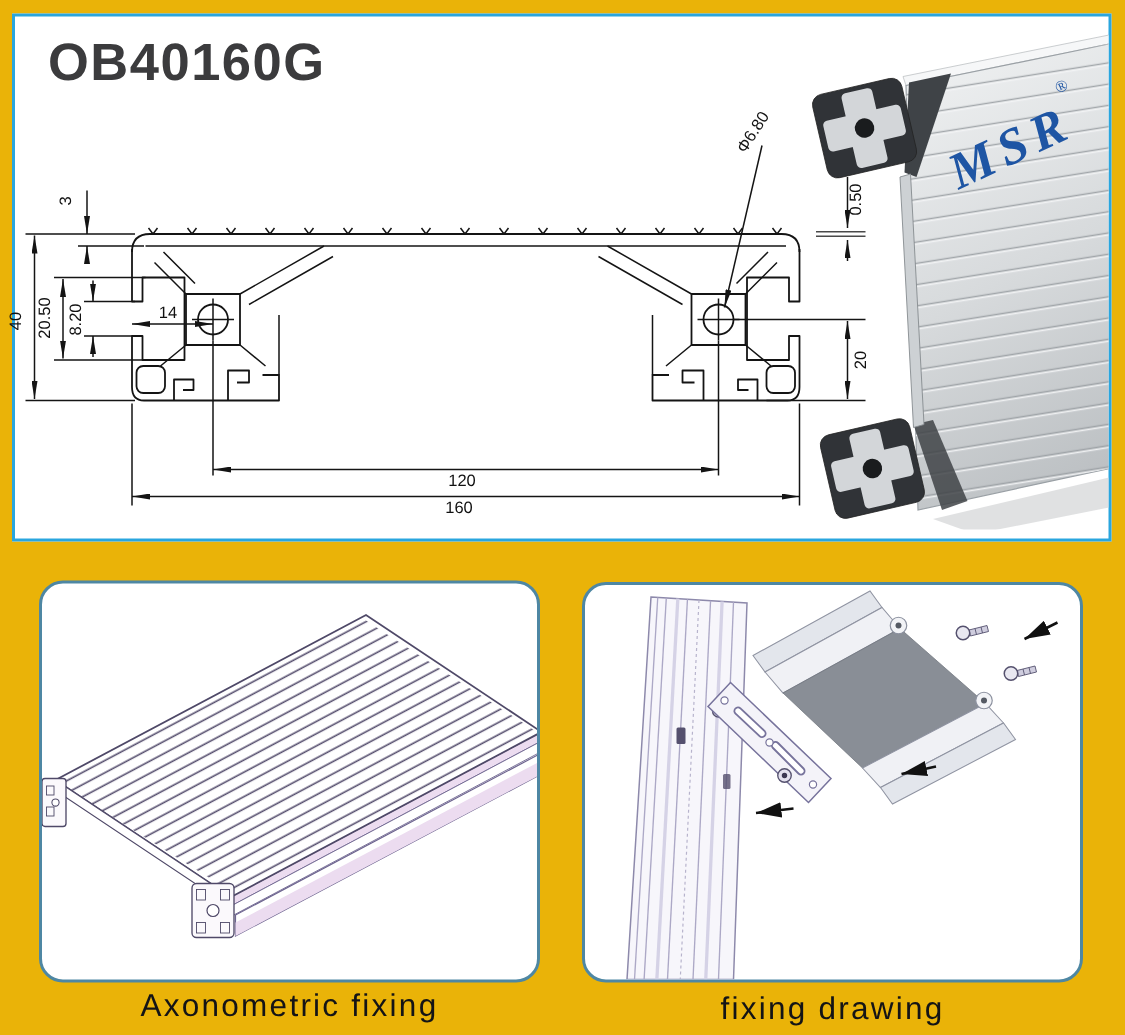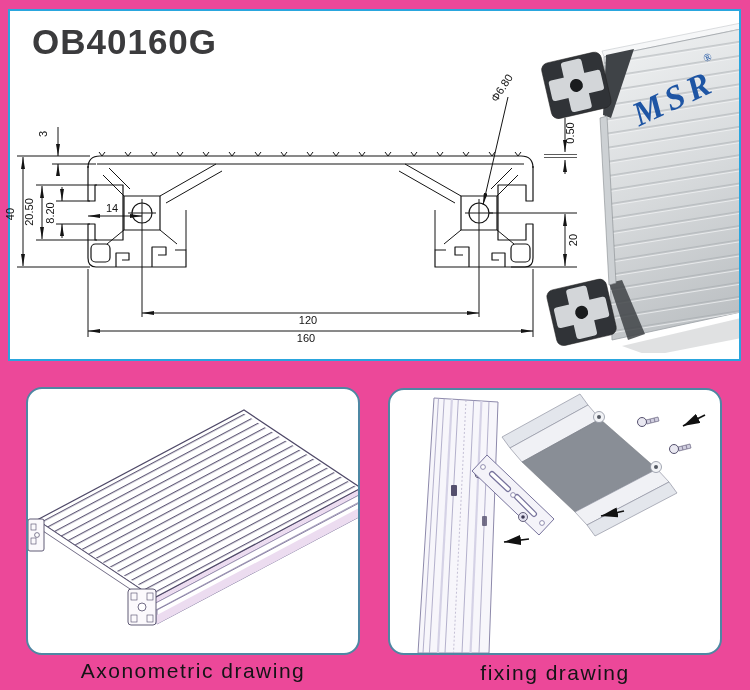--- a/index.html
+++ b/index.html
@@ -1,16 +1,16 @@
 <!DOCTYPE html>
 <html><head>
 <meta charset="utf-8">
 <style>
   html,body{margin:0;padding:0;background:#ffffff;}
-  .page{position:relative;width:750px;height:690px;background:#ec4899;overflow:hidden;
+  .page{position:relative;width:750px;height:690px;background:#eab308;overflow:hidden;
         font-family:"Liberation Sans",sans-serif;}
   .blueprint-box{position:absolute;left:8px;top:9px;width:729px;height:348px;
         border:2px solid #2aa6de;background:#fff;}
   .title{position:absolute;left:32px;top:22px;font-size:35px;font-weight:700;
         color:#3b3b3d;letter-spacing:1px;}
   .layer{position:absolute;pointer-events:none;}
   .panel{position:absolute;border:2px solid #4e87a3;border-radius:16px;background:#fff;overflow:hidden;}
   .panel-axo{left:26px;top:387px;width:330px;height:264px;}
   .panel-fix{left:388px;top:388px;width:330px;height:263px;}
   .caption{position:absolute;text-align:center;font-size:21px;letter-spacing:1.5px;color:#141416;}
@@ -235,16 +235,16 @@
         <circle cx="284" cy="59" r="4.5" fill="#e9e8f1" stroke="#55516e" stroke-width="1"></circle>
       </g>
       <g>
         <line x1="315" y1="25" x2="293" y2="36" stroke="#111" stroke-width="1.7" marker-end="url(#ab)"></line>
         <line x1="234" y1="121" x2="211" y2="126" stroke="#111" stroke-width="1.7" marker-end="url(#ab)"></line>
         <line x1="139" y1="149" x2="114" y2="152" stroke="#111" stroke-width="1.7" marker-end="url(#ab)"></line>
       </g>
     </svg>
   </div>
 
-  <div class="caption cap-axo">Axonometric drawing</div>
+  <div class="caption cap-axo">Axonometric fixing</div>
   <div class="caption cap-fix">fixing drawing</div>
 
 </div>
 
 </body></html>

